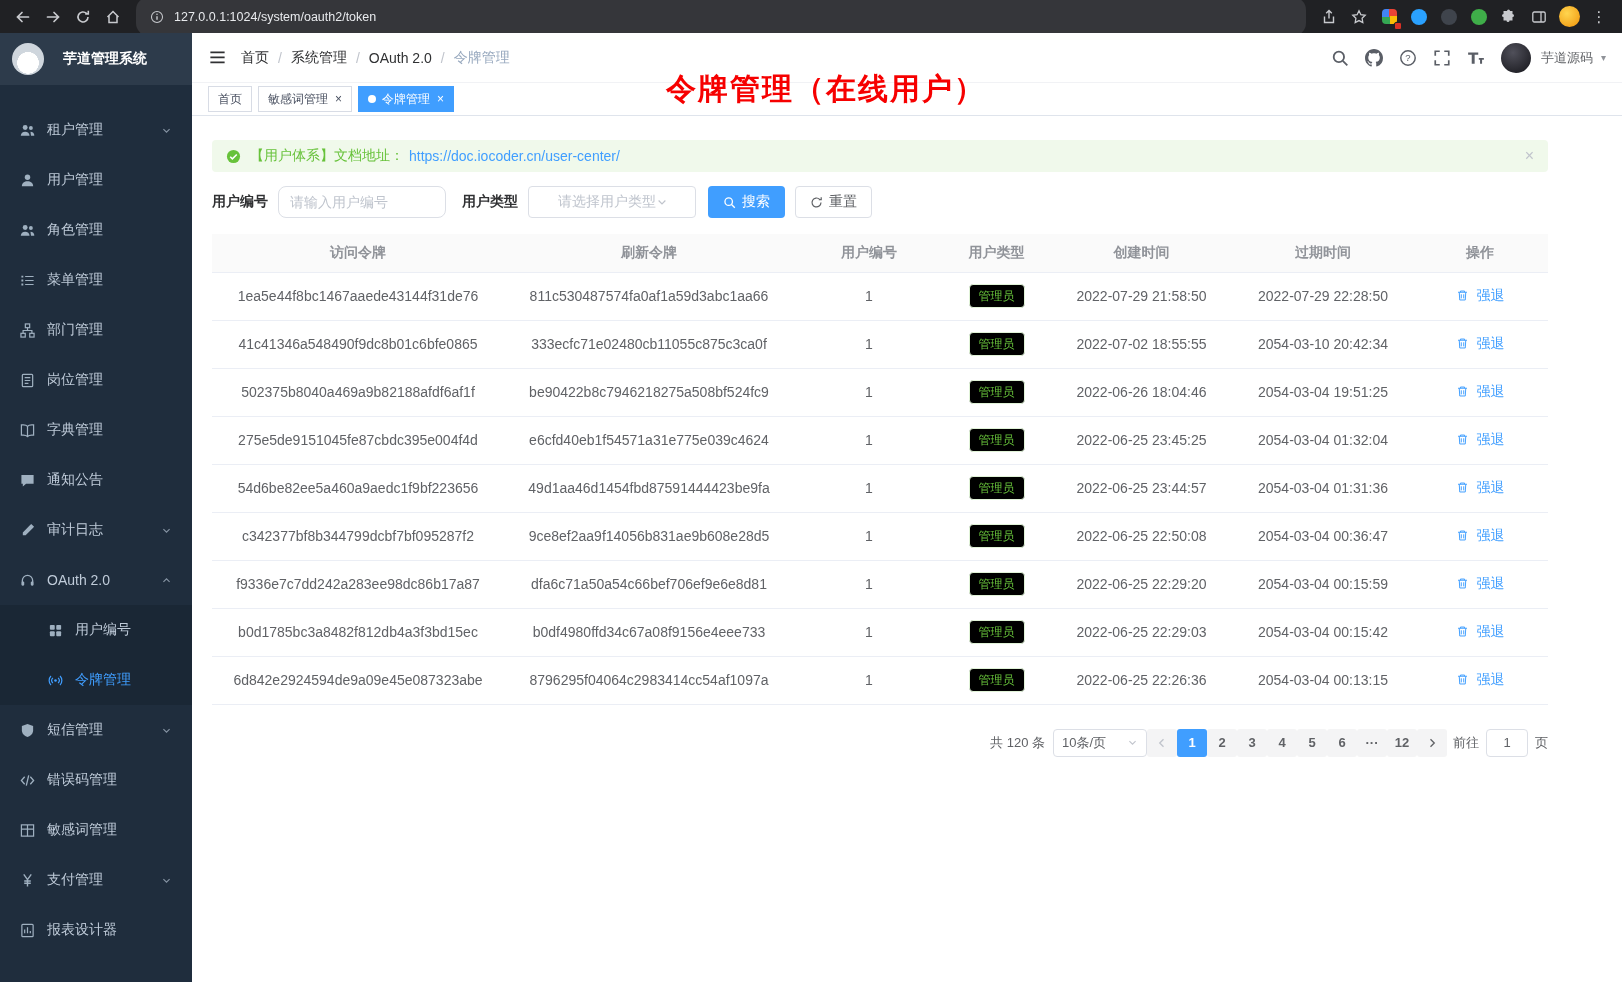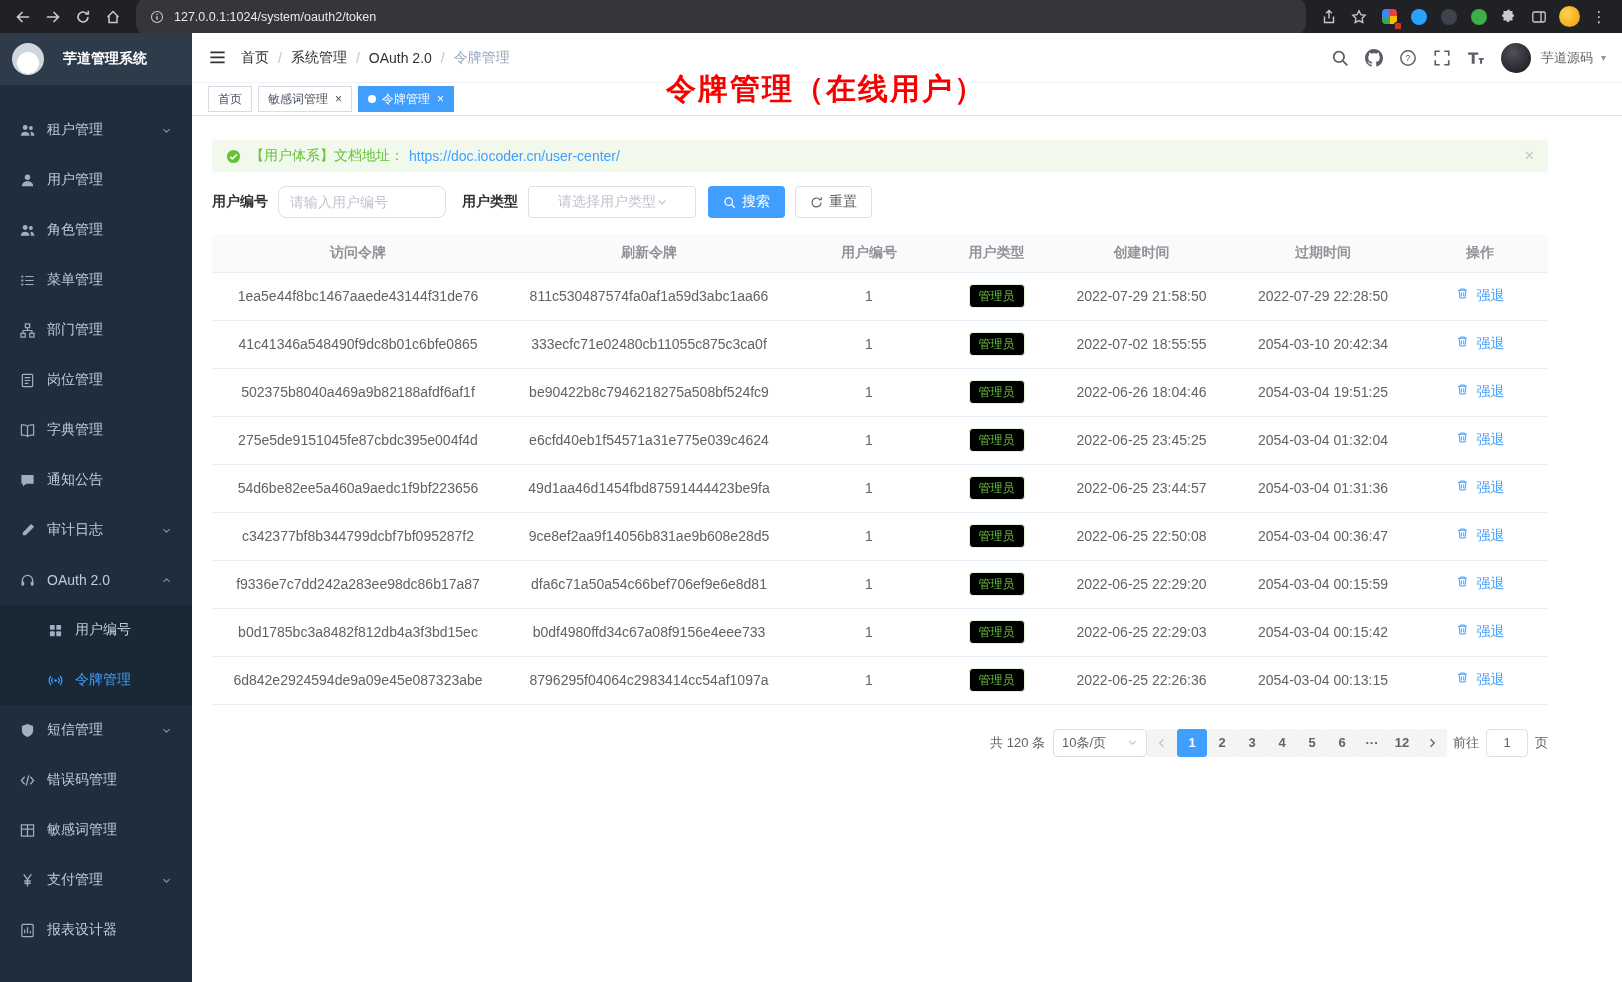--- a/index.html
+++ b/index.html
@@ -81,21 +81,21 @@
   .btn{height:32px;display:inline-flex;align-items:center;gap:6px;padding:0 14px;border-radius:4px;font-size:14px;cursor:pointer;border:1px solid transparent;font-family:inherit}
   .btn .bi{display:inline-flex}
   .btn .bi svg{width:13px;height:13px}
   .btn-primary{background:#409eff;color:#fff;margin-left:12px}
   .btn-default{background:#fff;border-color:#dcdfe6;color:#606266;margin-left:10px}
 
   .table{width:100%;border-collapse:collapse;font-size:14px;color:#606266;table-layout:fixed}
   .table th{height:38px;background:#fafafa;color:#909399;font-weight:700;font-size:14px;border-bottom:1px solid #ebeef5;text-align:center;white-space:nowrap}
   .table td{height:48px;text-align:center;border-bottom:1px solid #ebeef5;white-space:nowrap;overflow:hidden}
   .tag-success{display:inline-block;background:#000000;border:1px solid #e1f3d8;color:#67c23a;font-size:12px;padding:2px 9px;border-radius:4px;line-height:1.5}
-  .action-link{display:inline-flex;gap:8px;color:#409eff;cursor:pointer}
+  .action-link{display:inline-flex;align-items:center;gap:8px;color:#409eff;cursor:pointer}
   .action-link svg{width:13px;height:13px}
 
   .pagination{display:flex;align-items:center;justify-content:flex-end;margin-top:24px;font-size:13px;color:#606266}
   .pg-total{margin-right:8px}
   .pg-size{width:94px;height:28px;border:1px solid #dcdfe6;border-radius:4px;display:flex;align-items:center;justify-content:space-between;padding:0 8px;cursor:pointer;background:#fff}
   .pg-size .chev{width:11px;height:11px;color:#c0c4cc}
   .pg-size .chev svg{width:11px;height:11px}
   .pg-btn{min-width:30px;height:28px;padding:0 4px;background:#f4f4f5;border-radius:3px;display:flex;align-items:center;justify-content:center;cursor:pointer;color:#606266;font-weight:600}
   .pg-btn.active{background:#409eff;color:#fff}
   .pg-btn.nav svg{width:12px;height:12px}

